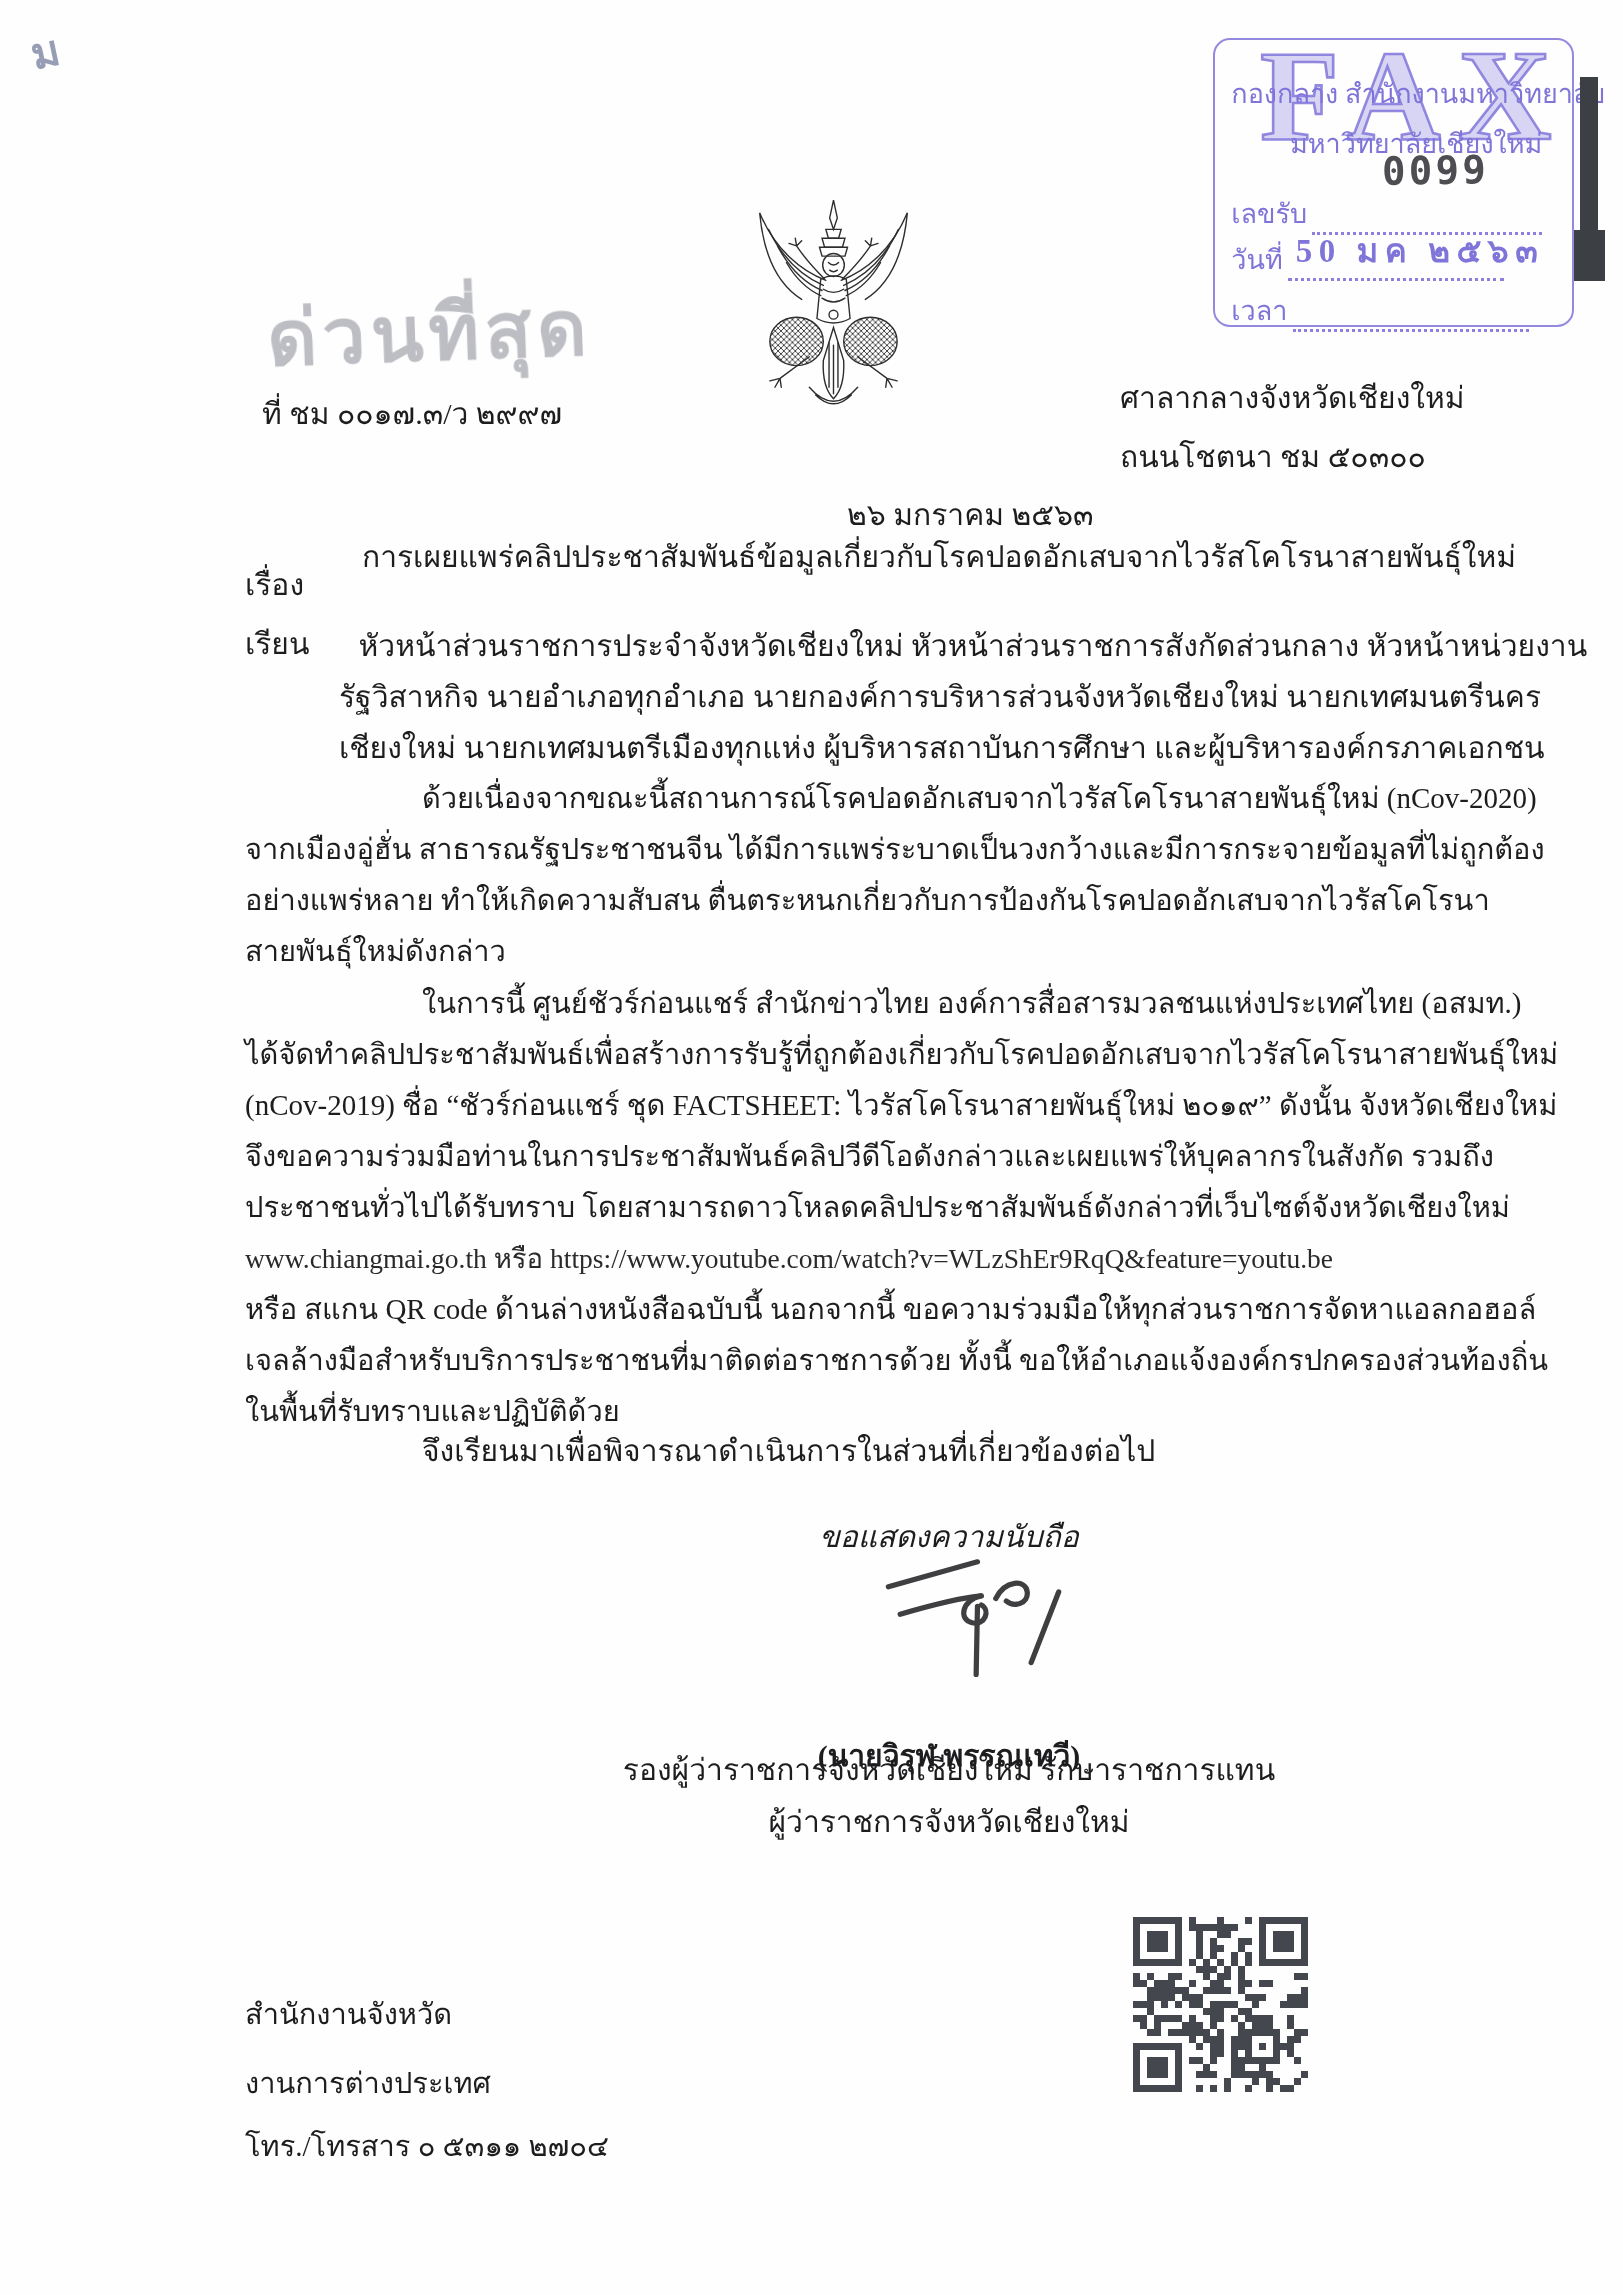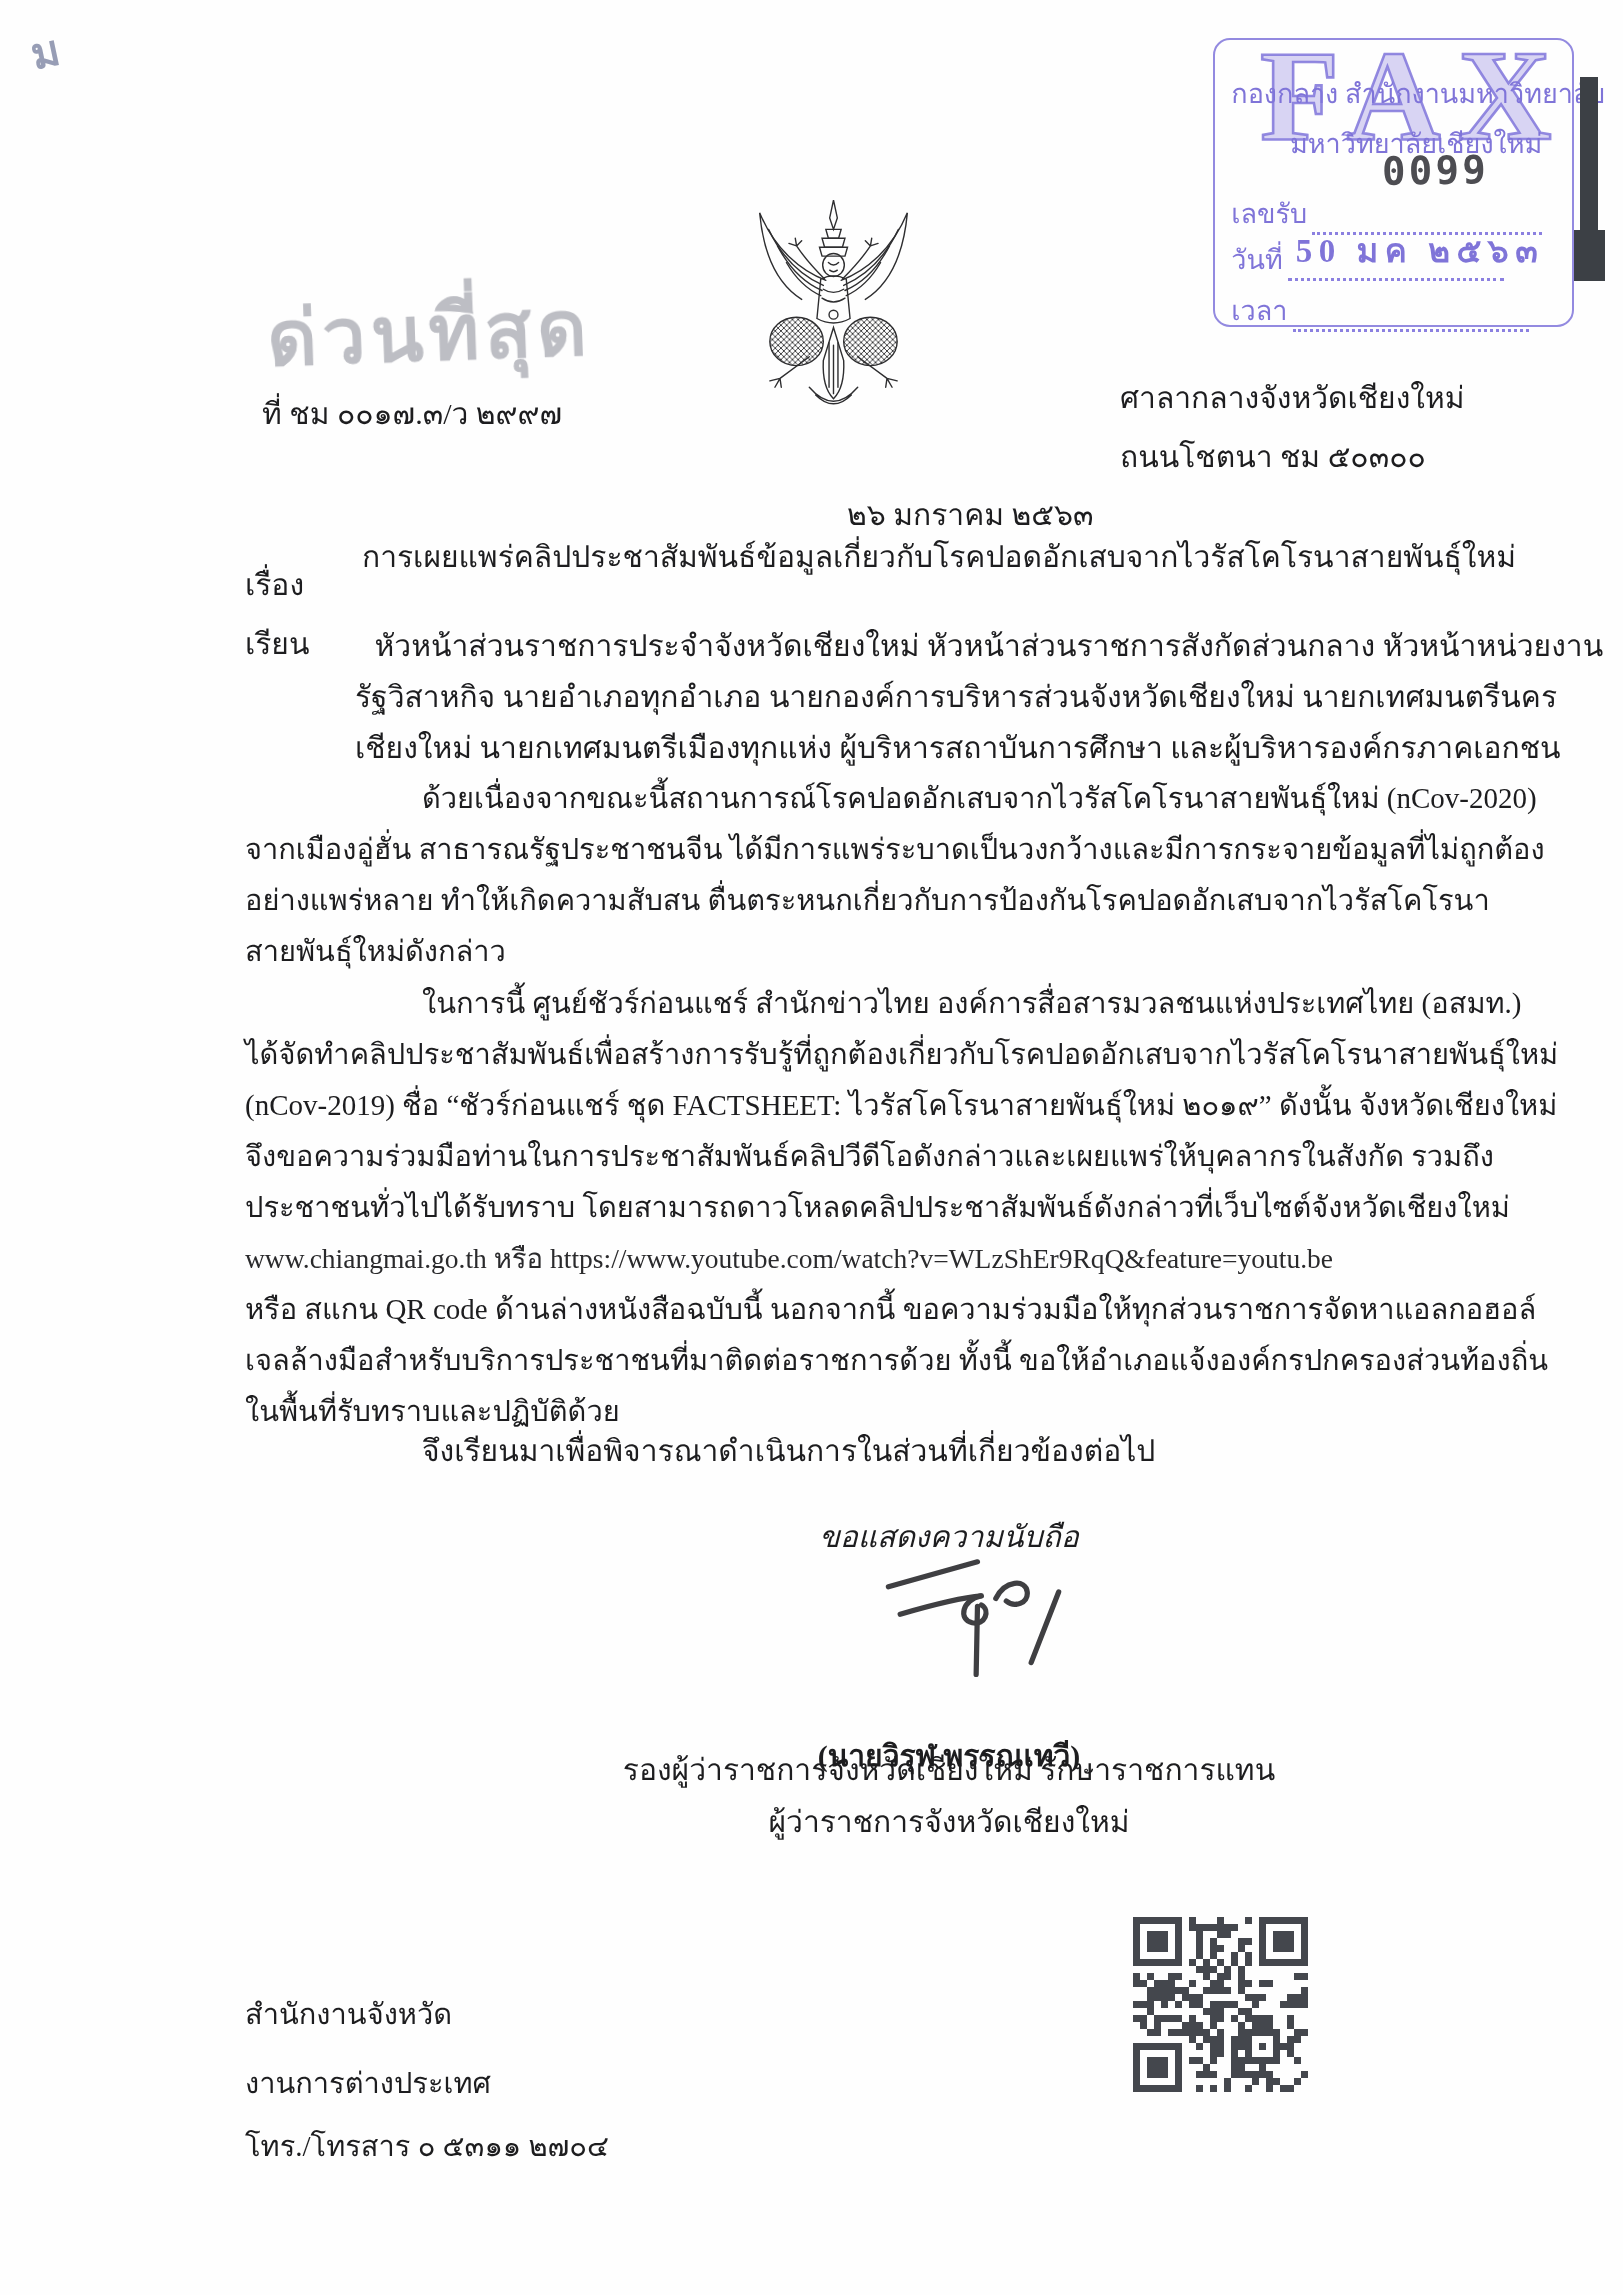--- a/index.html
+++ b/index.html
@@ -47,21 +47,21 @@
   
   .ref-no{left:262px;top:390px;font-size:30px;white-space:nowrap;}
   .addr1{left:1120px;top:374px;font-size:30px;white-space:nowrap;}
   .addr2{left:1120px;top:433px;font-size:30px;white-space:nowrap;}
   .date-line{left:847px;top:491px;font-size:30px;white-space:nowrap;}
 
   .row-label{left:245px;font-size:30px;white-space:nowrap;}
   .subj-label{top:561px;}
   .subj-text{left:362px;top:533px;font-size:30px;white-space:nowrap;}
   .to-label{top:620px;}
-  .to-block{left:339px;top:620px;width:1073px;font-size:30px;margin-left:16px;}
+  .to-block{left:339px;top:620px;width:1073px;font-size:30px;}
   .to-block .ln{height:51px;line-height:51px;white-space:nowrap;}
   .to-block .ln.first{padding-left:19.6px;}
 
   .body-block{left:245px;width:1152px;font-size:29px;}
   .p1{top:773px;} .p2{top:978px;}
   .body-block .ln{height:51px;line-height:51px;white-space:nowrap;}
   .body-block .ln.indent{padding-left:177px;}
   .url-line{font-family:Liberation Serif, serif;font-size:27.5px;color:#2a2a2c;}
 
   .closing{left:422px;top:1427px;font-size:30px;white-space:nowrap;}

